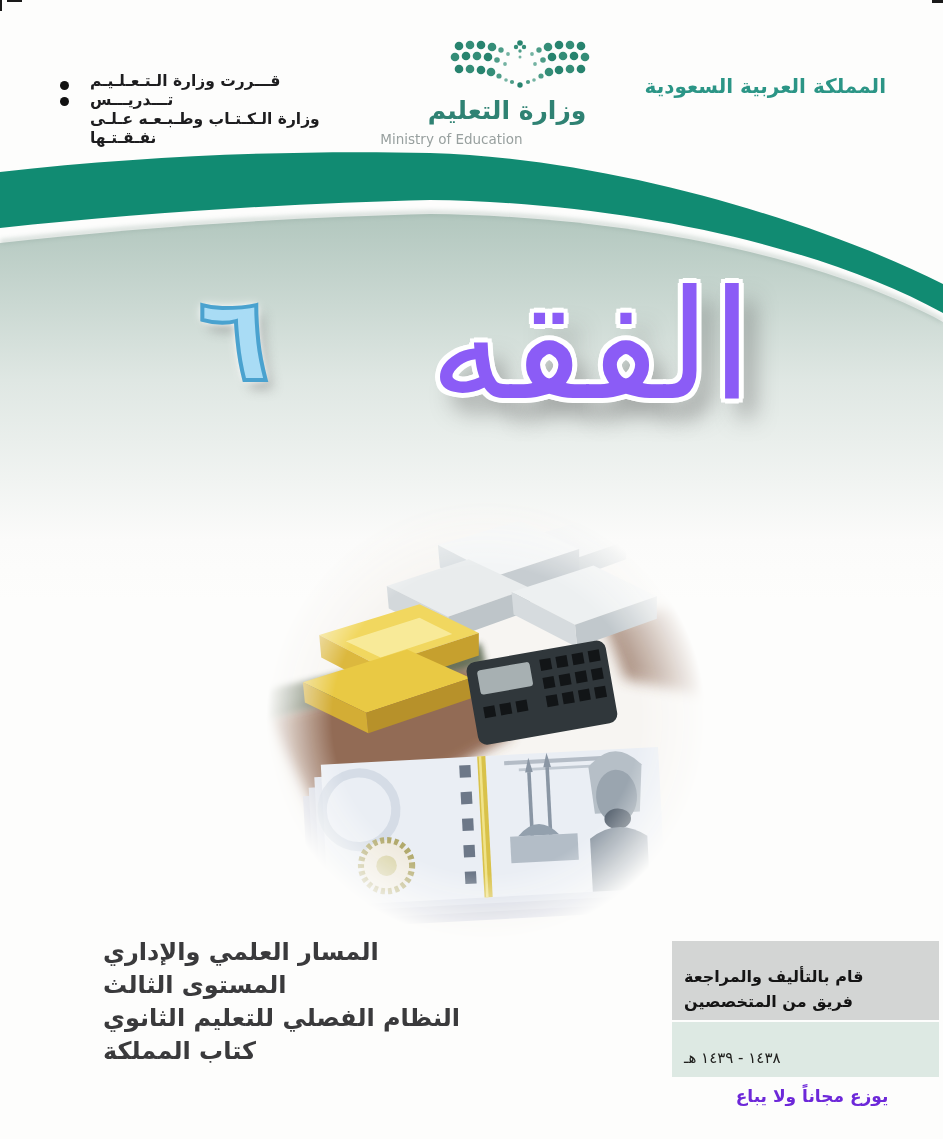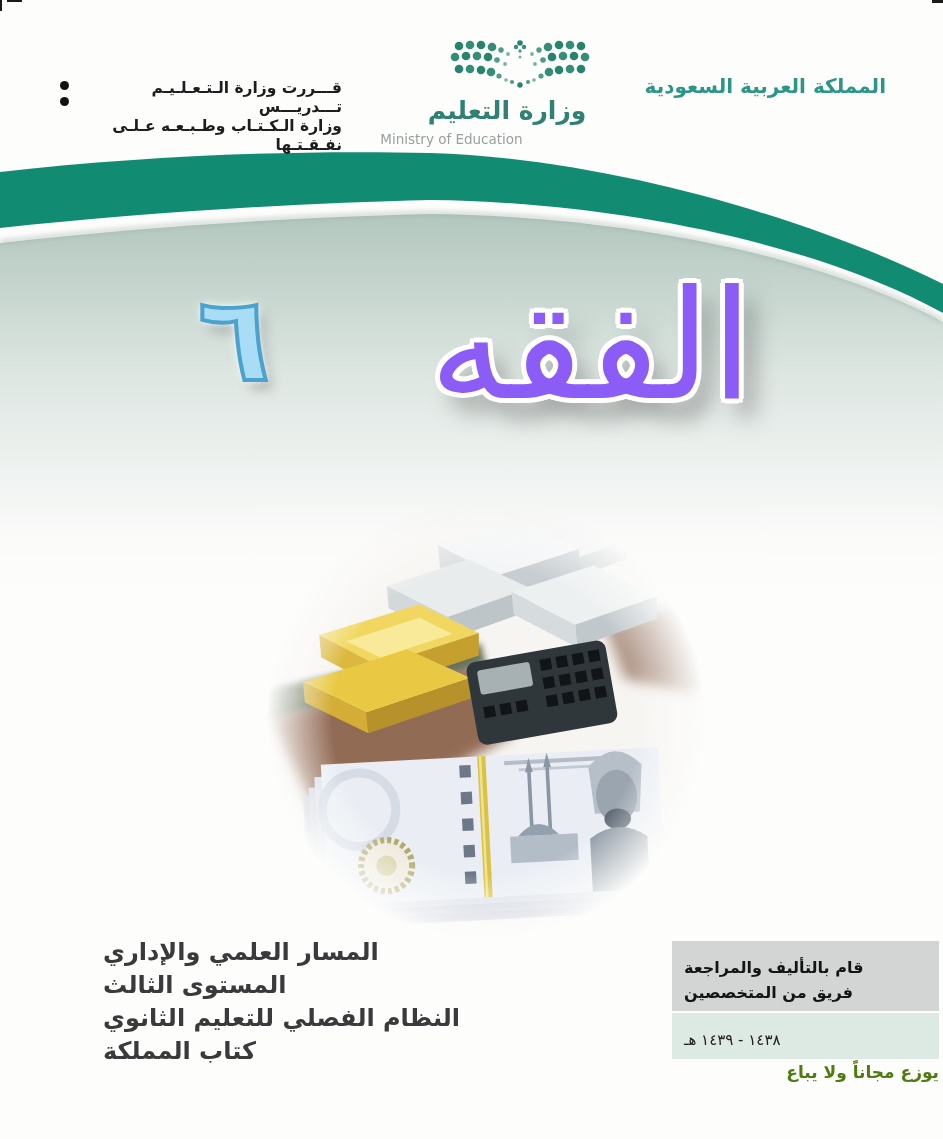--- a/index.html
+++ b/index.html
@@ -8,22 +8,22 @@
     background:#fdfdfc;
     font-family:"DejaVu Sans", sans-serif;
   }
   
   .artifact{position:absolute;background:#1a1a1a;}
   .art-tl-h{left:7px;top:0;width:15px;height:2px;}
   .art-tl-v{left:0;top:0;width:2px;height:11px;}
   .art-tr{right:0;top:0;width:11px;height:3px;}
   
   .decree{
-    position:absolute; left:90px; top:79px; width:252px;
-    direction:rtl; text-align:right;
+    position:absolute; left:90px; top:72px; width:252px;
+    direction:rtl; text-align:left;
     font-size:15.5px; font-weight:bold; color:#1d1d1f; line-height:19px;
     letter-spacing:.5px;
   }
   .decree-dot{position:absolute; width:9px; height:9px; border-radius:50%; background:#111;}
   .dot1{left:60px; top:81px;}
   .dot2{left:60px; top:97px;}
   .logo{position:absolute; left:370px; top:34px; width:240px; height:120px;}
   .logo-dots{position:absolute; left:80px; top:4px; width:140px; height:52px;}
   .logo-ar{
     position:absolute; left:42px; top:62px; width:190px; text-align:center;
@@ -57,28 +57,28 @@
   
   .photo{position:absolute; left:266px; top:500px; width:440px; height:440px;}
   
   .meta{
     position:absolute; left:103px; top:936px; width:420px;
     direction:rtl; text-align:left;
     font-size:24px; font-weight:600; color:#3a3a3c; line-height:33px;
   }
   
   .info{position:absolute; left:672px; right:4px; top:941px;}
-  .box{direction:rtl; text-align:left; padding:14px 10px 6px 12px;}
+  .box{direction:rtl; text-align:left; padding:23px 10px 6px 12px;}
   .box-gray{background:#d3d5d4;}
   .box-gray div{font-size:16px; font-weight:bold; color:#141414; line-height:25px;}
   .box-mint{background:#dde9e3; margin-top:2px;}
   .box-mint div{font-size:15px; font-weight:normal; color:#20201e; line-height:26px;}
   .distribution{
-    margin-top:3px; padding-left:13px; direction:rtl; text-align:right;
-    font-size:17px; font-weight:bold; color:#4d7c0f;
+    margin-top:9px; padding-left:13px; direction:rtl; text-align:center;
+    font-size:17px; font-weight:bold; color:#6d28d9;
   }
 </style>
 </head>
 <body>
 
 <div id="cover">
 
   <div class="artifact art-tl-h"></div>
   <div class="artifact art-tl-v"></div>
   <div class="artifact art-tr"></div>

